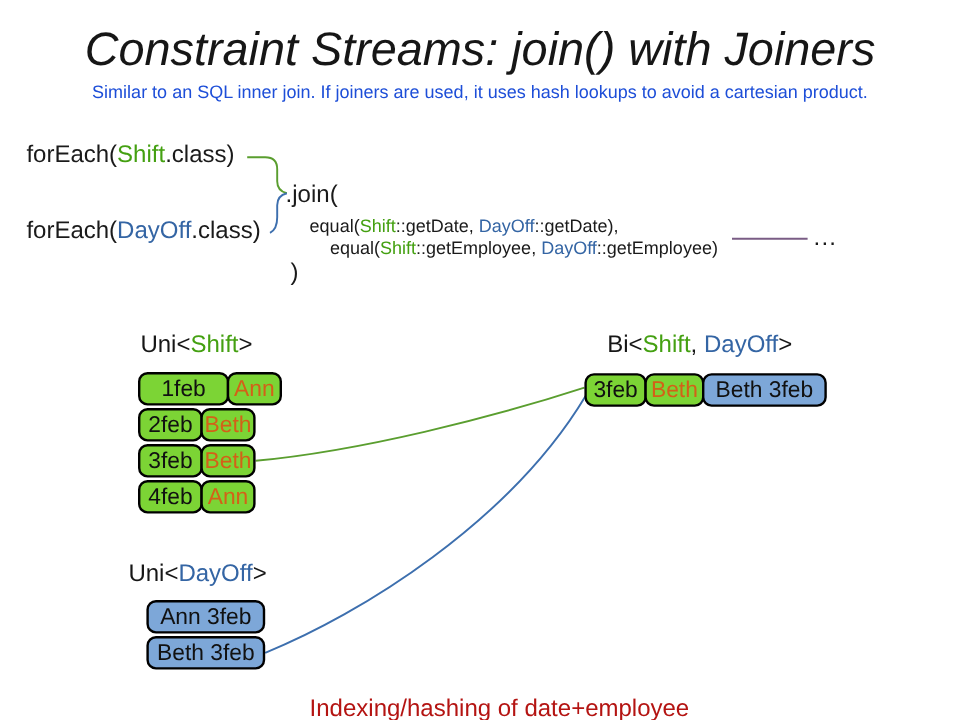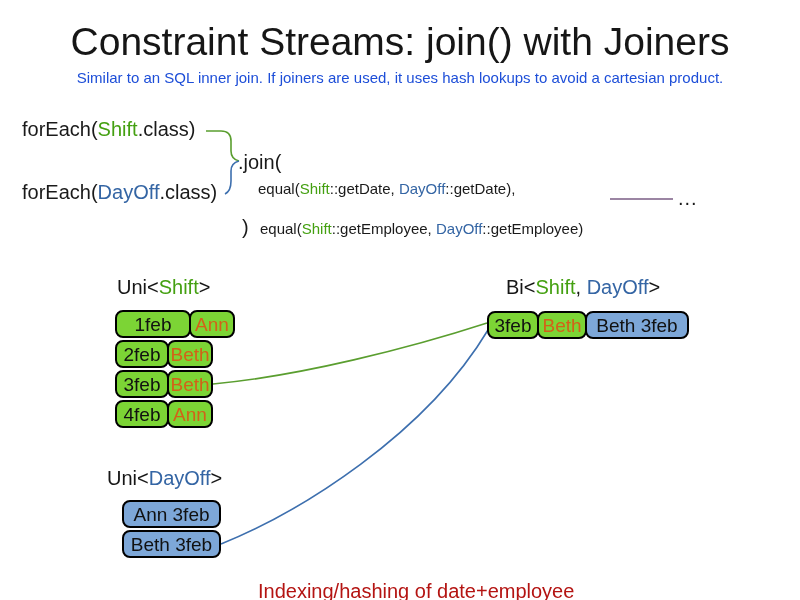--- a/index.html
+++ b/index.html
@@ -1,21 +1,21 @@
 <!DOCTYPE html>
 <html style="--shift-green: #44a011; --dayoff-blue: #3465a4; --employee-orange: #d36118; --note-red: #b41412; --box-green: #7cd435; --box-blue: #7da7d8; --line-green: #5a9e2f; --line-blue: #3d6fae; --line-purple: #7a5c85;"><head>
 <meta charset="utf-8">
 <style>
   html,body { margin:0; padding:0; background:#fff; }
   .slide {
     position:relative; width:800px; height:600px; background:#ffffff;
     font-family:"Liberation Sans", sans-serif; color:#111; overflow:hidden;
   }
   .abs { position:absolute; }
-  .title { left:0; right:0; top:20px; text-align:center; font-size:39px; font-weight:400; color:#161616; }
+  .title { left:0; right:0; top:20px; text-align:center; font-size:39px; font-weight:400; color:#161616;font-style:italic; }
   .subtitle { left:0; right:0; top:69px; text-align:center; font-size:15px; color:#1d4ed8; }
 
   .code-lg { font-size:20px; white-space:pre; color:#1a1a1a; }
   .code-sm { font-size:15px; white-space:pre; color:#1a1a1a; }
   .shift-txt  { color:var(--shift-green, #44a011); }
   .dayoff-txt { color:var(--dayoff-blue, #3465a4); }
 
   .tbl-label { font-size:20px; color:#161616; white-space:pre; }
 
   .row { display:flex; }
@@ -52,21 +52,21 @@
   <div class="abs subtitle">Similar to an SQL inner join. If joiners are used, it uses hash lookups to avoid a cartesian product.</div>
 
   <div class="abs code-lg" style="left:22px; top:118px;"><span>forEach(</span><span class="shift-txt">Shift</span><span>.class)</span></div>
 
   <div class="abs code-lg" style="left:22px; top:181px;"><span>forEach(</span><span class="dayoff-txt">DayOff</span><span>.class)</span></div>
 
   <div class="abs code-lg" style="left:238px; top:151px;">.join(</div>
 
   <div class="abs code-sm" style="left:258px; top:180px;"><span>equal(</span><span class="shift-txt">Shift</span><span>::getDate, </span><span class="dayoff-txt">DayOff</span><span>::getDate),</span></div>
 
-  <div class="abs code-sm" style="left:260px; top:199px;margin-top:21px;"><span>equal(</span><span class="shift-txt">Shift</span><span>::getEmployee, </span><span class="dayoff-txt">DayOff</span><span>::getEmployee)</span></div>
+  <div class="abs code-sm" style="left:275px; top:199px;"><span>equal(</span><span class="shift-txt">Shift</span><span>::getEmployee, </span><span class="dayoff-txt">DayOff</span><span>::getEmployee)</span></div>
 
   <div class="abs code-lg" style="left:242px; top:216px;">)</div>
 
   <div class="abs ellipsis" style="left:678px; top:187px;">...</div>
 
   <div class="abs tbl-label" style="left:117px; top:276px;"><span>Uni&lt;</span><span class="shift-txt">Shift</span><span>&gt;</span></div>
 
   <div class="abs stack" style="left:115px; top:310px;">
     <div class="row">
       <div class="cell green-cell" style="width:76px;">1feb</div>

